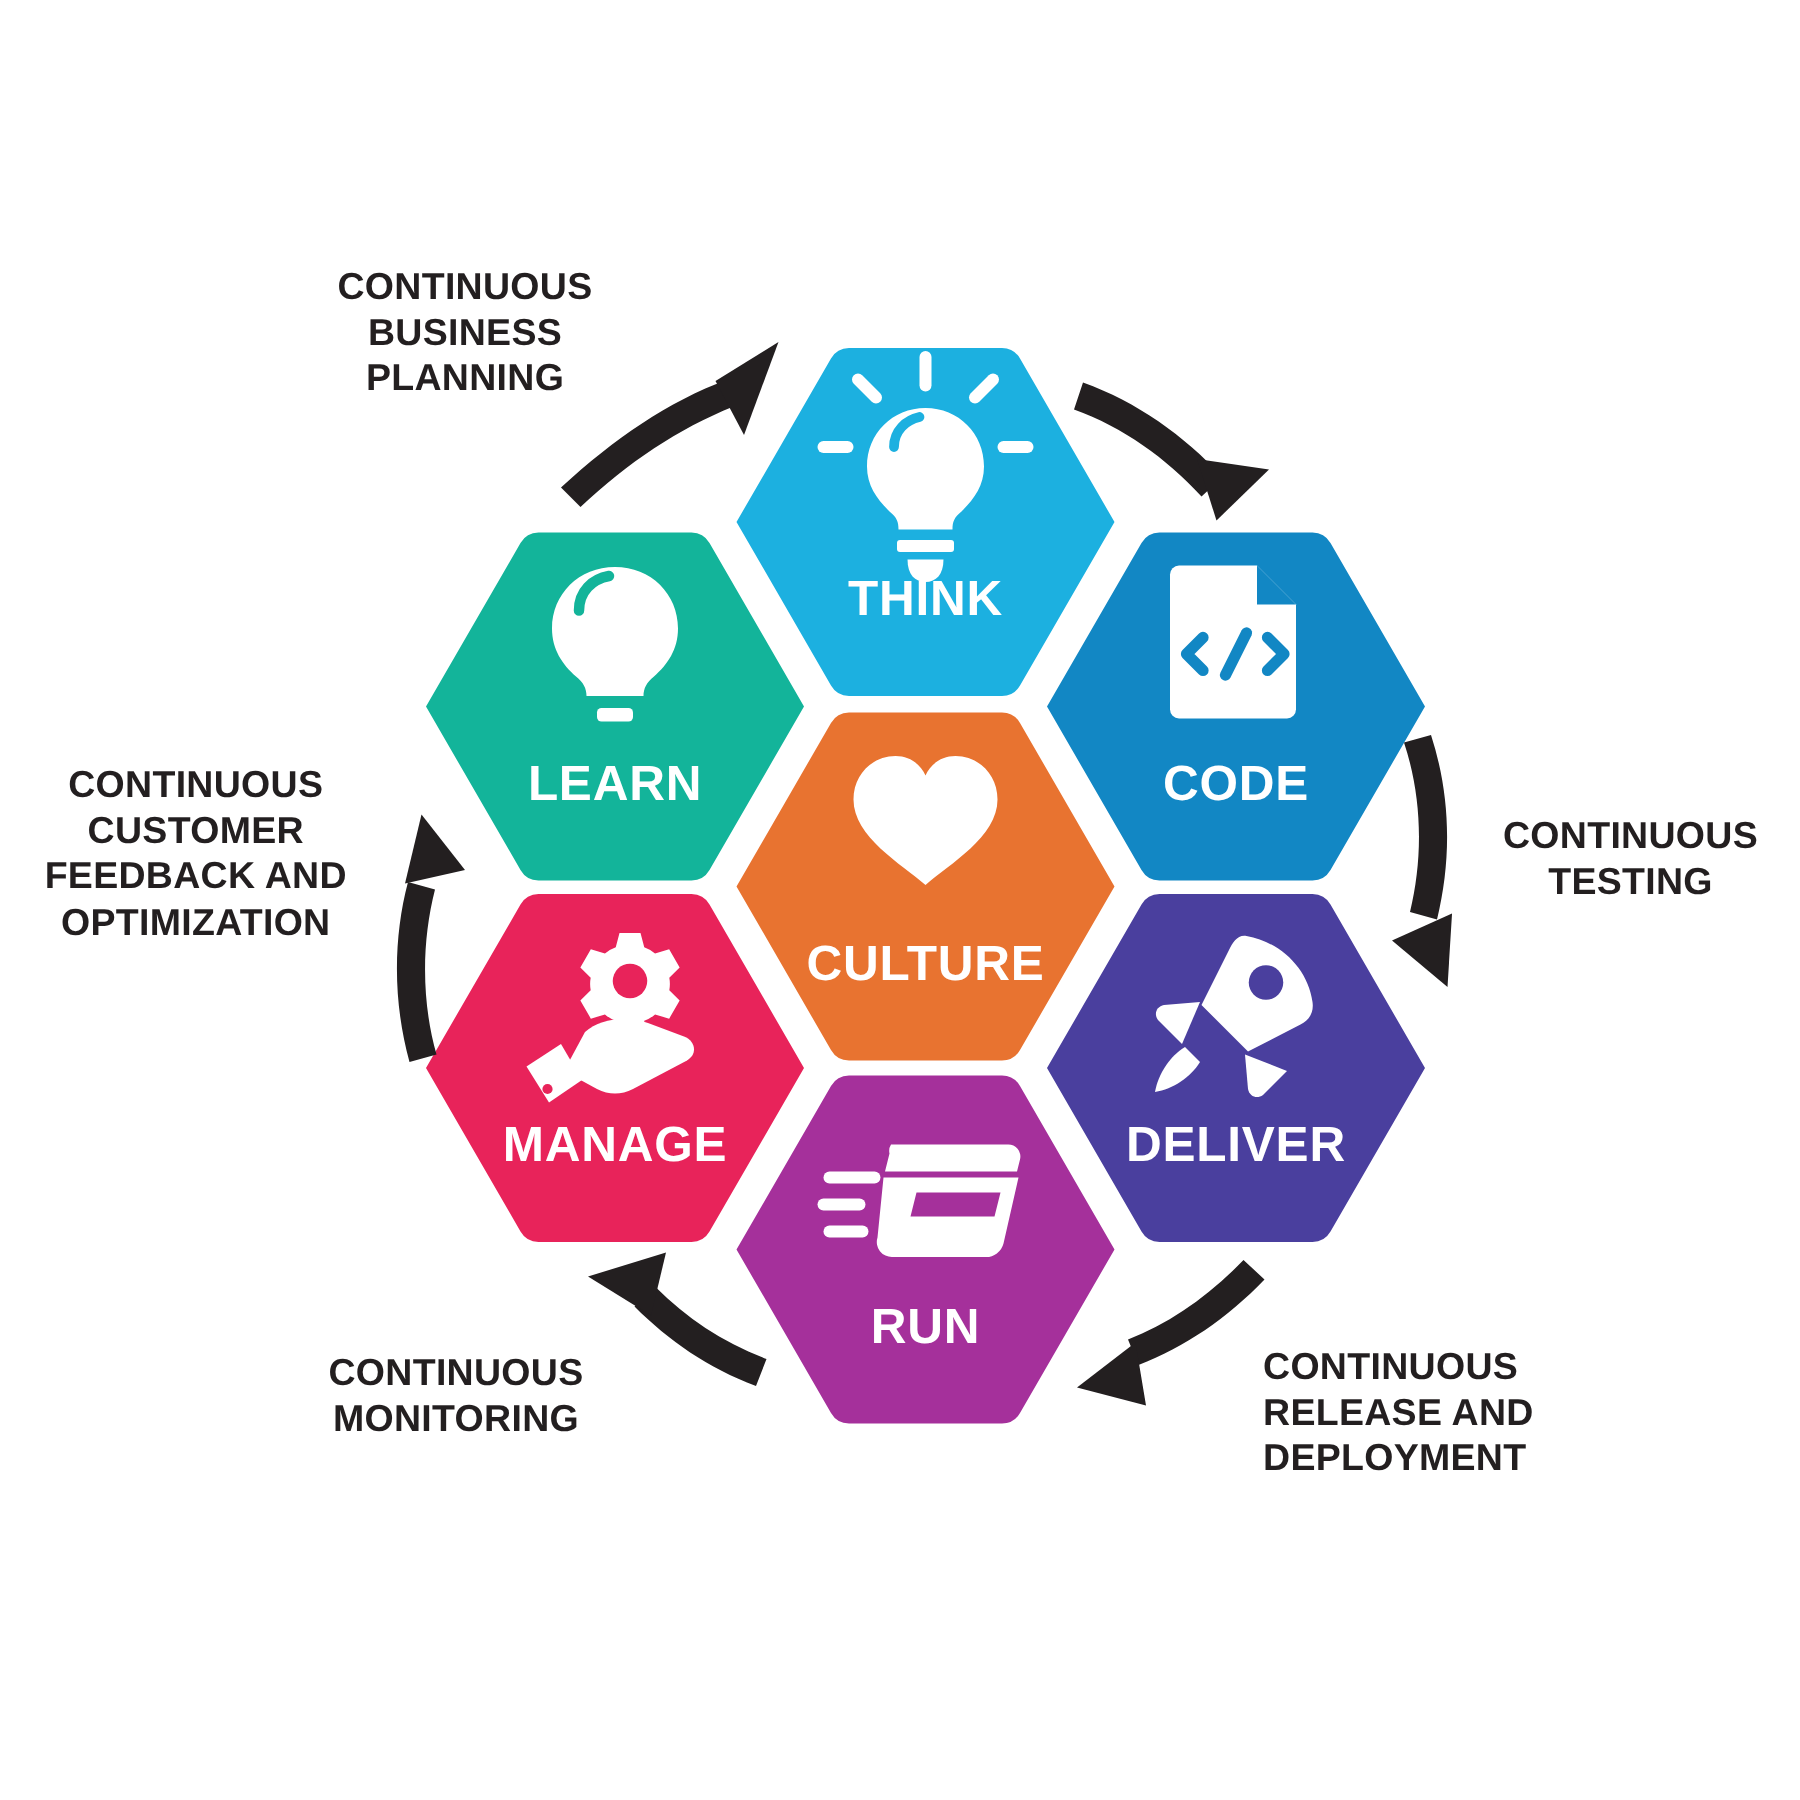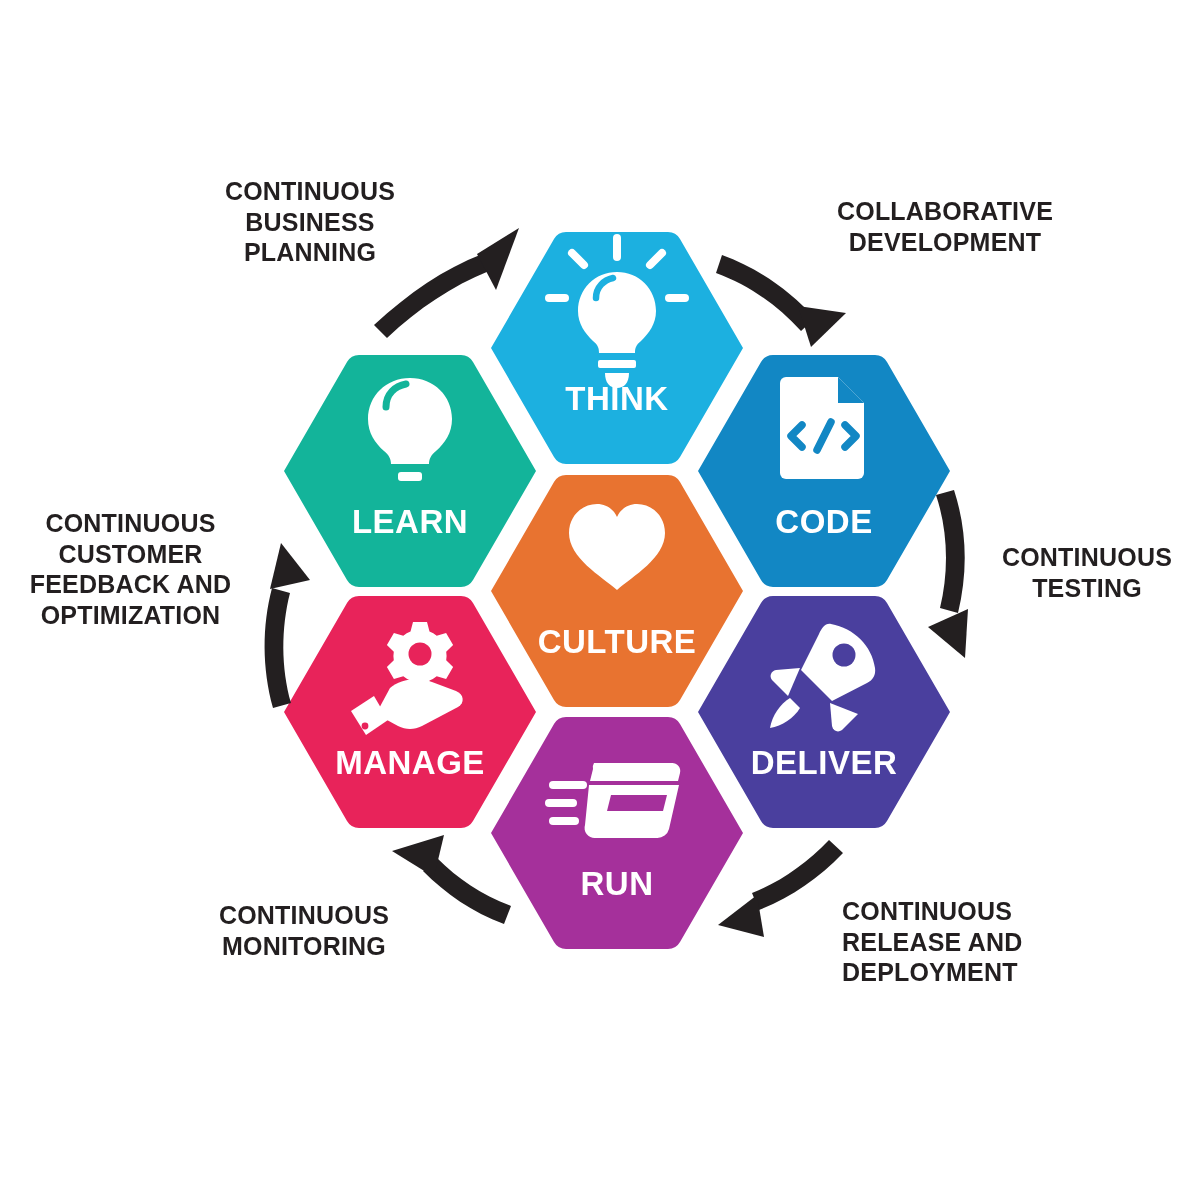--- a/index.html
+++ b/index.html
@@ -255,22 +255,20 @@
         <polygon points="281,543 310,580 270,589"></polygon>
       </g>
 
     </g>
   </svg>
 
   <div class="outer-label ol-center" style="left:190px; top:176px; width:240px;">CONTINUOUS
 BUSINESS
 PLANNING</div>
 
-  <div class="outer-label ol-center" style="left:800px; top:196px; width:290px;">COLLABORATIVE
-DEVELOPMENT</div>
 
   <div class="outer-label ol-center" style="left:972px; top:542px; width:230px;">CONTINUOUS
 TESTING</div>
 
   <div class="outer-label ol-left" style="left:842px; top:896px; width:250px;">CONTINUOUS
 RELEASE AND
 DEPLOYMENT</div>
 
   <div class="outer-label ol-center" style="left:178px; top:900px; width:252px;">CONTINUOUS
 MONITORING</div>

